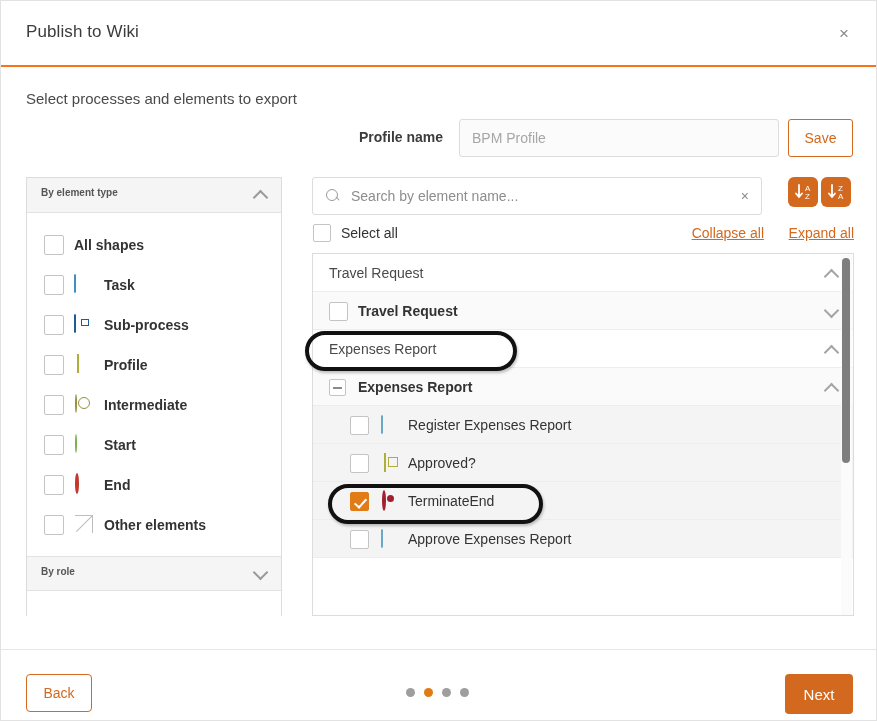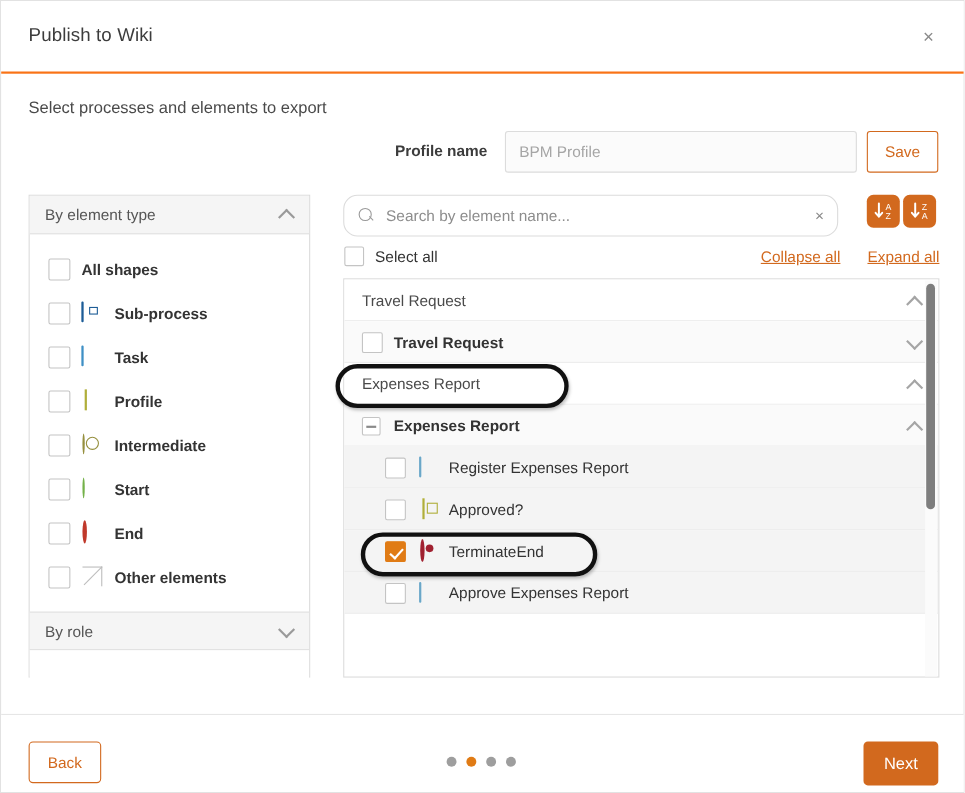--- a/index.html
+++ b/index.html
@@ -81,21 +81,21 @@
     height: 35px; background: #f5f5f5;
     border-bottom: 1px solid #e2e2e2;
     cursor: pointer;
   }
   .panel-head.second {
     border-top: 1px solid #e2e2e2;
     border-bottom: 1px solid #e2e2e2;
   }
   .panel-head-label {
     position: absolute; left: 14px; top: 9px;
-    font-size: 14px; color: #555;
+    font-size: 10px; color: #555; font-weight: bold;
   }
   .chev {
     position: absolute; right: 14px; top: 12px;
     width: 12px; height: 12px;
   }
   .chev::before {
     content: ""; position: absolute; left: 0; top: 2px;
     width: 9px; height: 9px;
     border-left: 2px solid #9a9a9a; border-top: 2px solid #9a9a9a;
     transform: rotate(45deg);
@@ -179,21 +179,21 @@
     width: 23px; height: 0;
     border-top: 1.6px solid #bdbdbd;
     transform: rotate(-45deg);
   }
   .panel-tail { height: 60px; background: #fff; }
 
   
   .search-wrap {
     position: absolute; left: 311px; top: 176px;
     width: 450px; height: 38px;
-    border: 1px solid #dcdcdc; border-radius: 13px; background: #fff;
+    border: 1px solid #dcdcdc; border-radius: 3px; background: #fff;
   }
   .search-icon {
     position: absolute; left: 13px; top: 11px; width: 14px; height: 14px;
   }
   .search-icon::before {
     content: ""; position: absolute; left: 0; top: 0;
     width: 10px; height: 10px; border: 1.5px solid #9a9a9a; border-radius: 50%;
   }
   .search-icon::after {
     content: ""; position: absolute; left: 9px; top: 9px;
@@ -395,28 +395,28 @@
 
     <div class="type-list">
 
       <div class="type-item noicon">
         <span class="cbox"></span>
         <span class="type-label">All shapes</span>
       </div>
 
       <div class="type-item withicon">
         <span class="cbox"></span>
+        <span class="type-icon"><span class="sh-task"></span></span>
+        <span class="type-label">Task</span>
+      </div>
+
+      <div class="type-item withicon">
+        <span class="cbox"></span>
         <span class="type-icon"><span class="sh-sub"></span></span>
         <span class="type-label">Sub-process</span>
-      </div>
-
-      <div class="type-item withicon">
-        <span class="cbox"></span>
-        <span class="type-icon"><span class="sh-task"></span></span>
-        <span class="type-label">Task</span>
       </div>
 
       <div class="type-item withicon">
         <span class="cbox"></span>
         <span class="type-icon"><span class="sh-gw"></span></span>
         <span class="type-label">Profile</span>
       </div>
 
       <div class="type-item withicon">
         <span class="cbox"></span>

